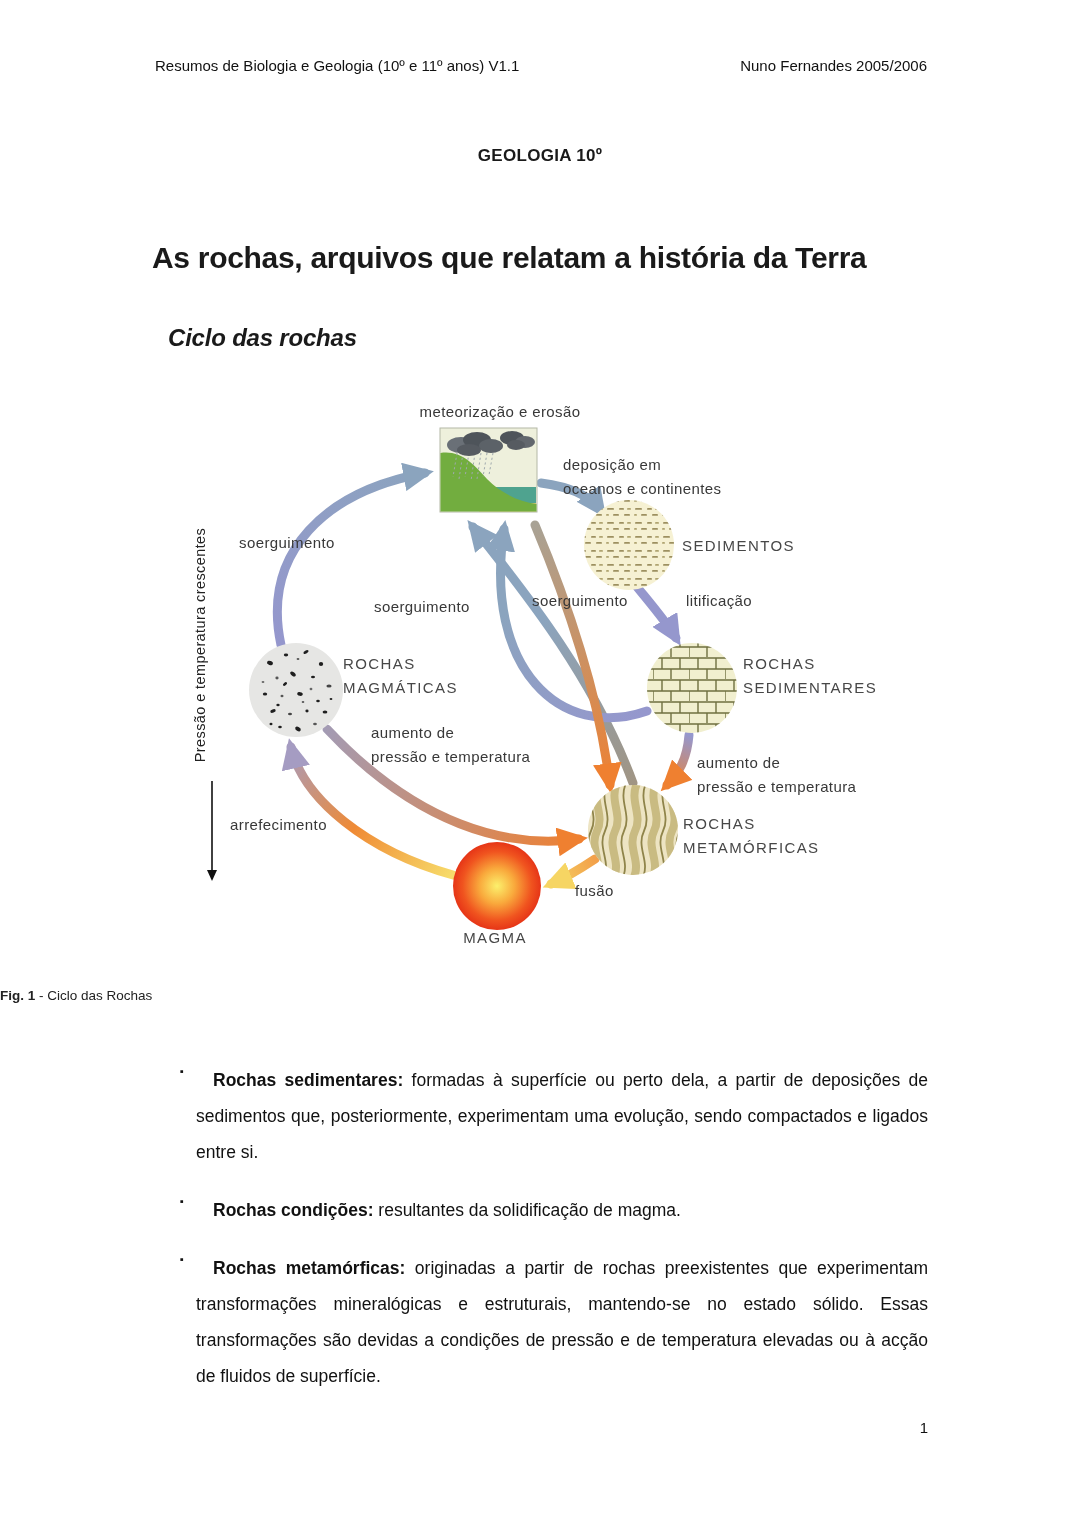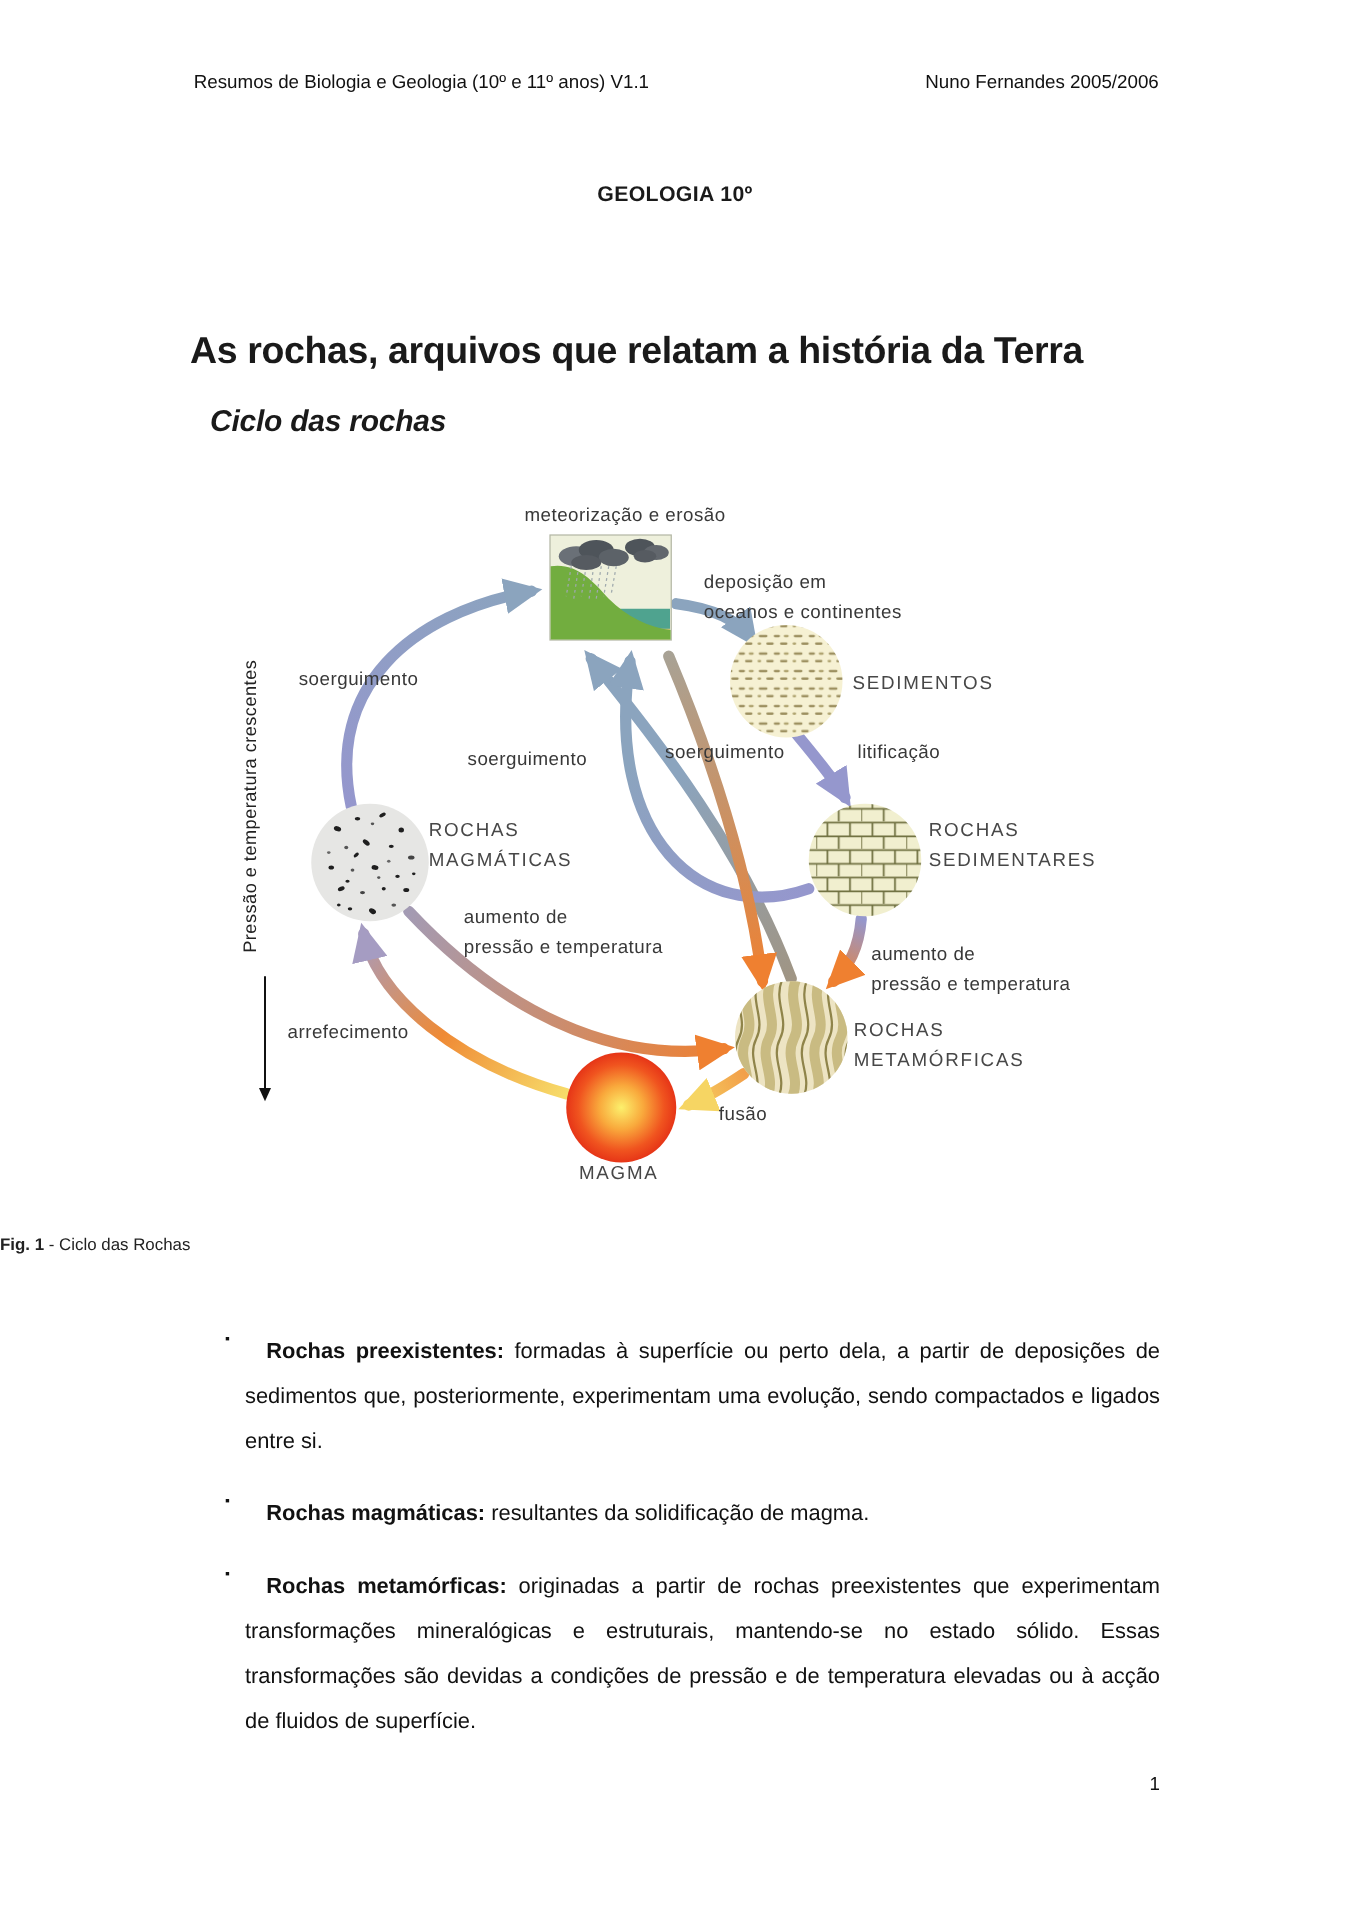--- a/index.html
+++ b/index.html
@@ -5,21 +5,21 @@
   html,body{margin:0;padding:0;}
   body{
     width:1080px;height:1527px;position:relative;background:#ffffff;
     font-family:"Liberation Sans",sans-serif;color:#1a1a1a;overflow:hidden;
   }
   .hdr{position:absolute;top:57px;left:155px;width:772px;display:flex;
     justify-content:space-between;font-size:15px;color:#111;align-items:flex-end;}
   .sectitle{position:absolute;top:146px;left:0;width:1080px;text-align:center;
     font-size:17px;font-weight:bold;letter-spacing:.3px;}
   .h1{position:absolute;top:241px;left:152px;width:800px;font-size:30px;
-    font-weight:bold;letter-spacing:-.3px;margin-top:23px;}
+    font-weight:bold;letter-spacing:-.3px;}
   .h2{position:absolute;top:324px;left:168px;font-size:24px;font-weight:bold;
     font-style:italic;letter-spacing:-.2px;}
   .fig{position:absolute;left:185px;top:393px;width:760px;height:575px;}
   .fig svg{display:block;width:760px;height:575px;}
   .caption{position:absolute;top:988px;left:0;width:1080px;
     font-size:13.5px;color:#222;}
   .caption b{font-weight:bold;}
   .bullets{position:absolute;left:180px;top:1062px;width:748px;}
   .bullet{position:relative;padding-left:16px;margin-bottom:22px;}
   .marker{position:absolute;left:0;top:3px;font-size:11px;color:#111;}
@@ -254,27 +254,27 @@
 </div>
 
 <div class="caption">
   <b>Fig. 1</b><span> - Ciclo das Rochas</span>
 </div>
 
 <div class="bullets">
   <div class="bullet">
     <span class="marker">▪</span>
     <div class="btext">
-      <span class="term">Rochas preexistentes:</span><span> formadas à superfície ou perto dela, a partir de deposições de sedimentos que, posteriormente, experimentam uma evolução, sendo compactados e ligados entre si.</span>
+      <span class="term">Rochas sedimentares:</span><span> formadas à superfície ou perto dela, a partir de deposições de sedimentos que, posteriormente, experimentam uma evolução, sendo compactados e ligados entre si.</span>
     </div>
   </div>
   <div class="bullet">
     <span class="marker">▪</span>
     <div class="btext">
-      <span class="term">Rochas magmáticas:</span><span> resultantes da solidificação de magma.</span>
+      <span class="term">Rochas condições:</span><span> resultantes da solidificação de magma.</span>
     </div>
   </div>
   <div class="bullet">
     <span class="marker">▪</span>
     <div class="btext">
       <span class="term">Rochas metamórficas:</span><span> originadas a partir de rochas preexistentes que experimentam transformações mineralógicas e estruturais, mantendo-se no estado sólido. Essas transformações são devidas a condições de pressão e de temperatura elevadas ou à acção de fluidos de superfície.</span>
     </div>
   </div>
 </div>
 

